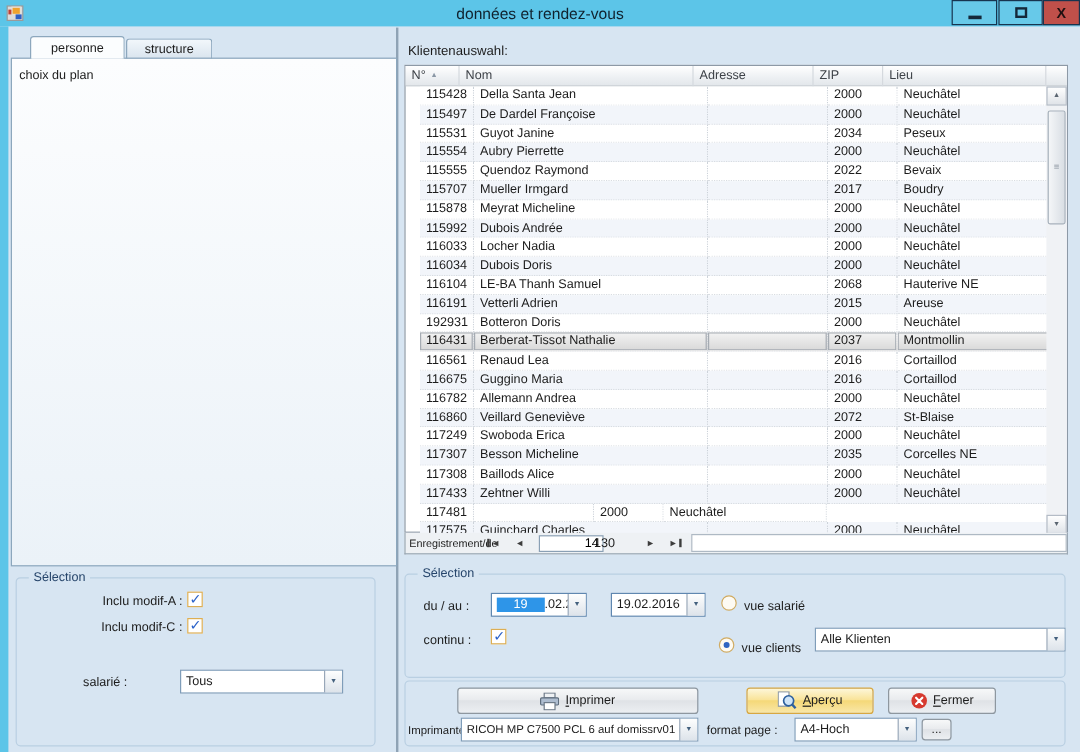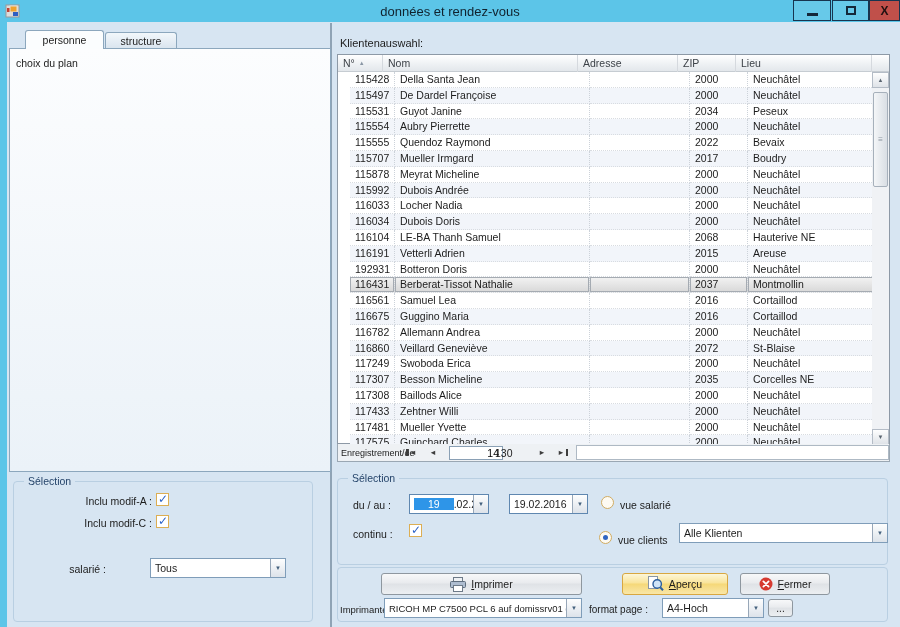--- a/index.html
+++ b/index.html
@@ -395,21 +395,21 @@
         </div>
         <div class="lv-row alt sel">
           <div class="lv-c c0">116431</div>
           <div class="lv-c c1">Berberat-Tissot Nathalie</div>
           <div class="lv-c c2"></div>
           <div class="lv-c c3">2037</div>
           <div class="lv-c c4">Montmollin</div>
         </div>
         <div class="lv-row">
           <div class="lv-c c0">116561</div>
-          <div class="lv-c c1">Samuel Lea</div>
+          <div class="lv-c c1">Renaud Lea</div>
           <div class="lv-c c2"></div>
           <div class="lv-c c3">2016</div>
           <div class="lv-c c4">Cortaillod</div>
         </div>
         <div class="lv-row alt">
           <div class="lv-c c0">116675</div>
           <div class="lv-c c1">Guggino Maria</div>
           <div class="lv-c c2"></div>
           <div class="lv-c c3">2016</div>
           <div class="lv-c c4">Cortaillod</div>
@@ -451,21 +451,20 @@
         </div>
         <div class="lv-row alt">
           <div class="lv-c c0">117433</div>
           <div class="lv-c c1">Zehtner Willi</div>
           <div class="lv-c c2"></div>
           <div class="lv-c c3">2000</div>
           <div class="lv-c c4">Neuchâtel</div>
         </div>
         <div class="lv-row">
           <div class="lv-c c0">117481</div>
-          <div class="lv-c c1">Mueller Yvette</div>
           <div class="lv-c c2"></div>
           <div class="lv-c c3">2000</div>
           <div class="lv-c c4">Neuchâtel</div>
         </div>
         <div class="lv-row alt partial">
           <div class="lv-c c0">117575</div>
           <div class="lv-c c1">Guinchard Charles</div>
           <div class="lv-c c2"></div>
           <div class="lv-c c3">2000</div>
           <div class="lv-c c4">Neuchâtel</div>

